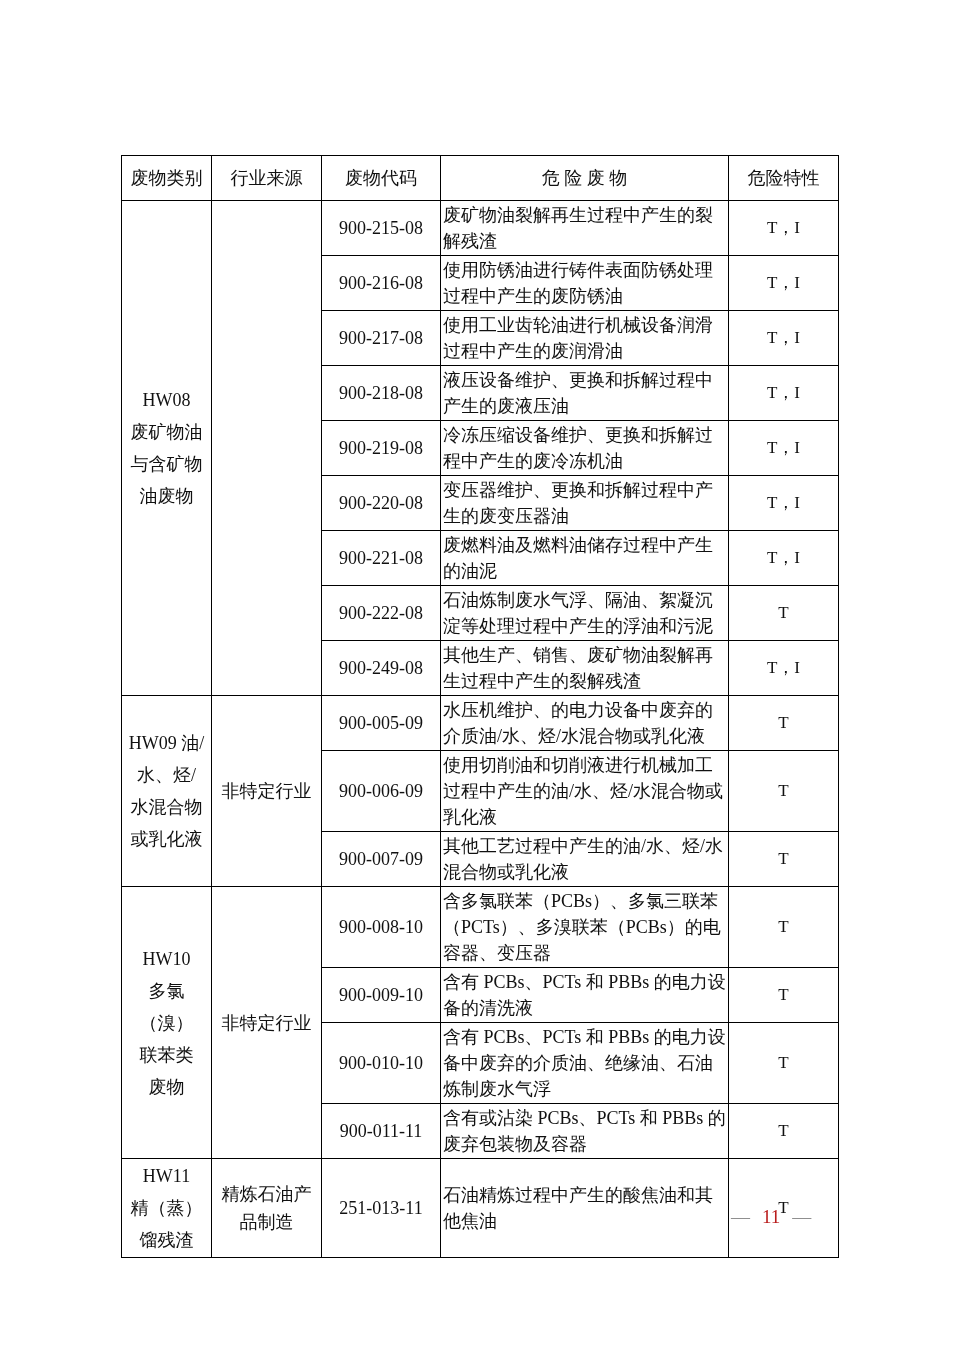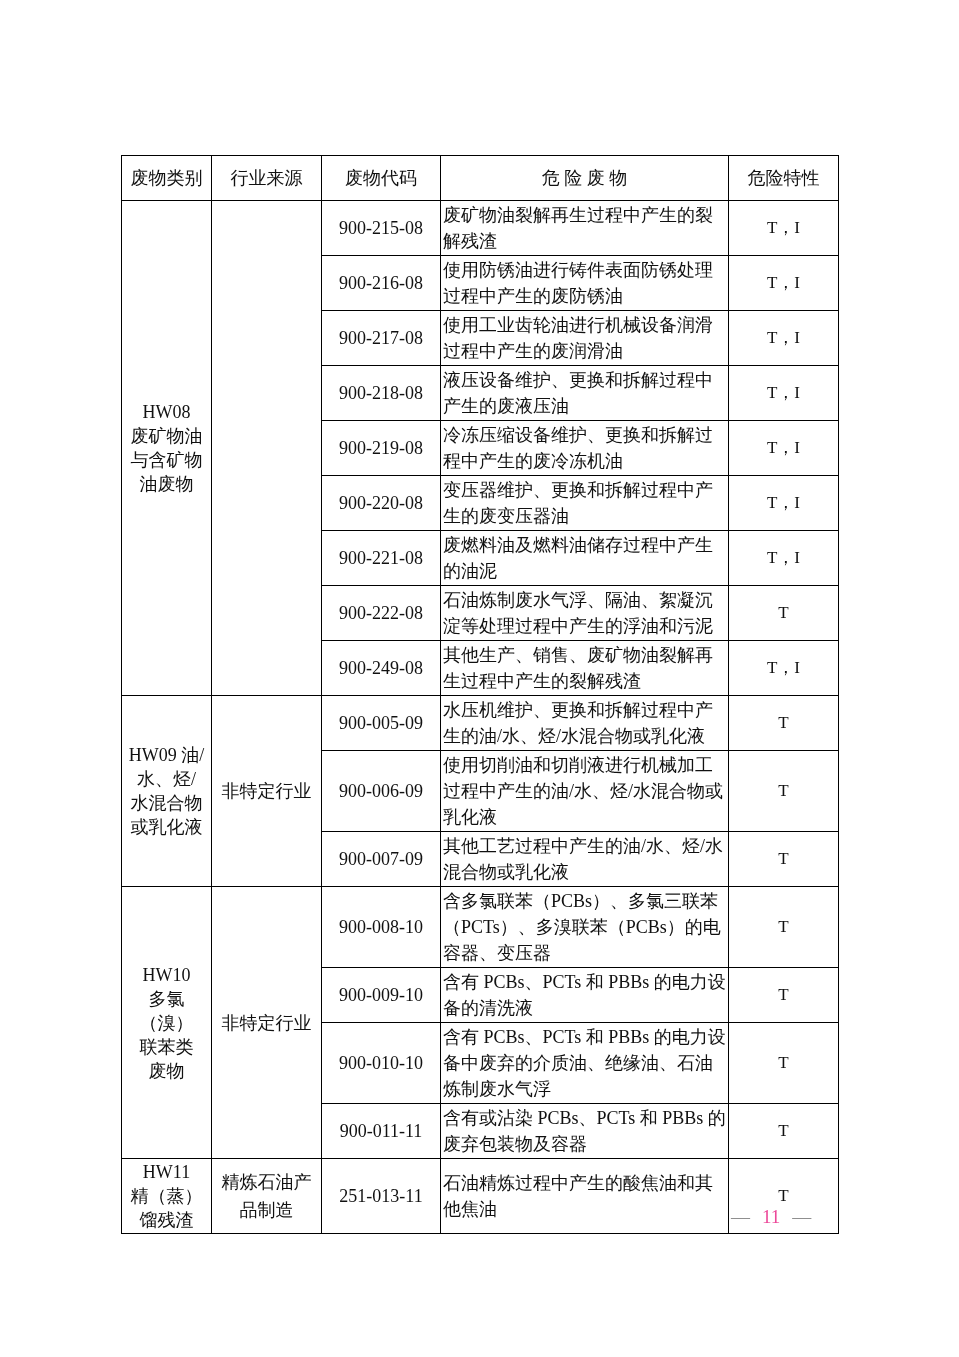--- a/index.html
+++ b/index.html
@@ -36,21 +36,21 @@
   }
   th.hdr{
     font-weight:normal;
     text-align:center;
     height:42px;
     font-size:18px;
   }
   td.cat{
     text-align:center;
     white-space:pre-line;
-    line-height:24px;
+    line-height:32px;
   }
   td.src{
     text-align:center;
     line-height:28px;
   }
   td.code{
     text-align:center;
     font-size:18px;
   }
   td.desc{
@@ -73,21 +73,21 @@
     font-size:19px;
     white-space:nowrap;
     color:#111;
   }
   .page-number .dash{
     color:#8a8a8a;
     letter-spacing:0;
   }
   .page-number .num{
     margin:6px 12px;
-    color:#ec4899;
+    color:#b91c1c;
   }
 </style>
 </head>
 <body>
 
 <div class="page">
 
   <table class="waste-table">
     <colgroup>
       <col style="width:90px">
@@ -156,21 +156,21 @@
         <td class="haz">T，I</td>
       </tr>
 
       <tr class="r2">
         <td class="cat" rowspan="3">HW09 油/
 水、烃/
 水混合物
 或乳化液</td>
         <td class="src" rowspan="3">非特定行业</td>
         <td class="code">900-005-09</td>
-        <td class="desc">水压机维护、更换和拆解过程中产生的油/水、烃/水混合物或乳化液</td>
+        <td class="desc">水压机维护、的电力设备中废弃的介质油/水、烃/水混合物或乳化液</td>
         <td class="haz">T</td>
       </tr>
       <tr class="r3a">
         <td class="code">900-006-09</td>
         <td class="desc">使用切削油和切削液进行机械加工过程中产生的油/水、烃/水混合物或乳化液</td>
         <td class="haz">T</td>
       </tr>
       <tr class="r2">
         <td class="code">900-007-09</td>
         <td class="desc">其他工艺过程中产生的油/水、烃/水混合物或乳化液</td>

